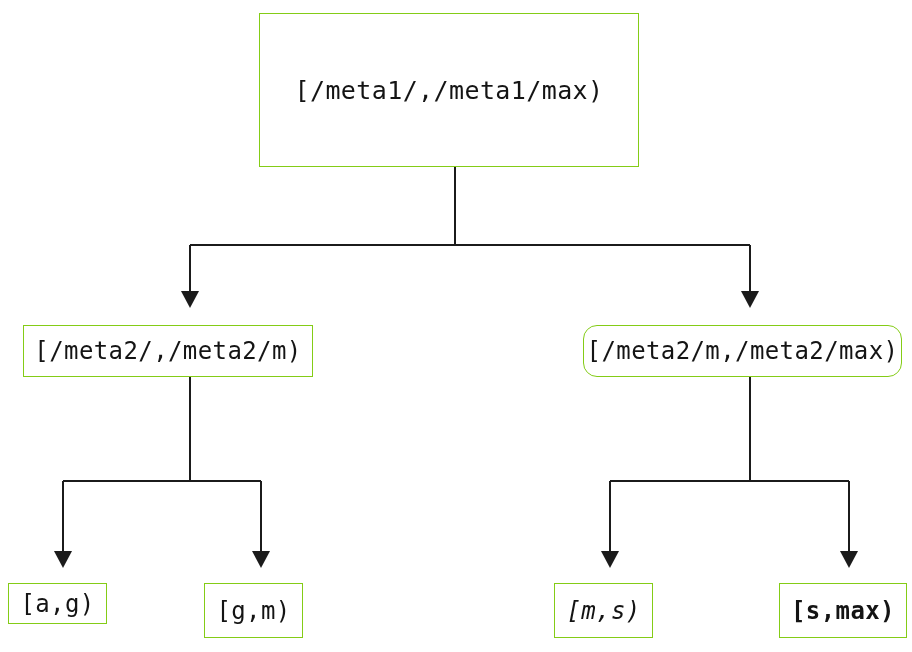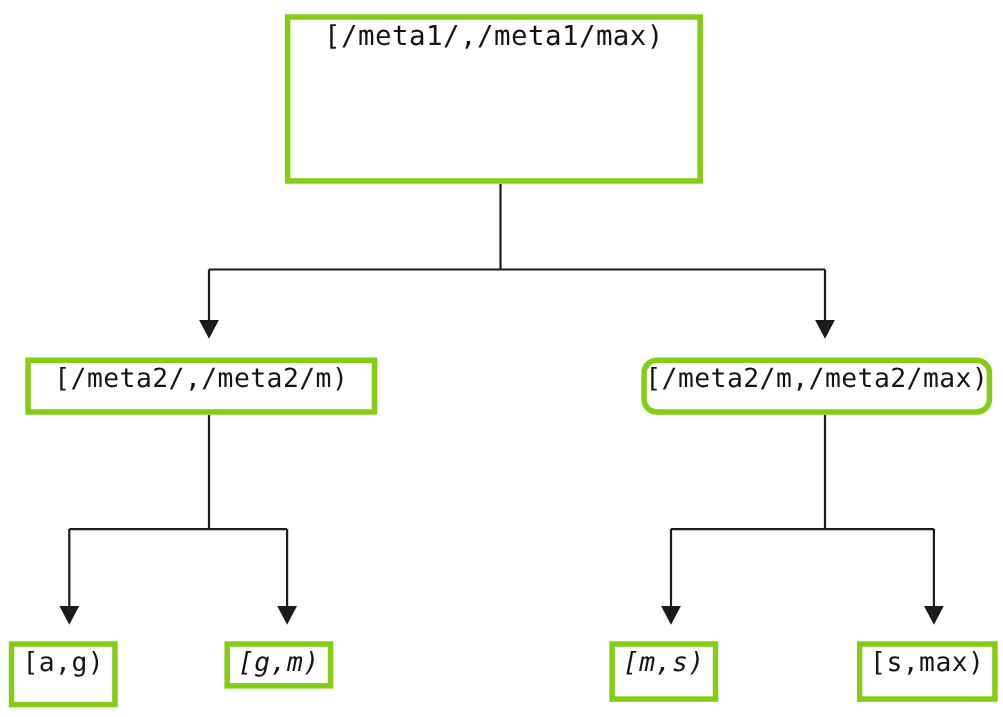--- a/index.html
+++ b/index.html
@@ -19,37 +19,38 @@
     position: absolute;
     left: 0;
     top: 0;
     width: 912px;
     height: 652px;
     z-index: 1;
   }
   .node {
     position: absolute;
     box-sizing: border-box;
-    border: 5px solid #84cc16;
+    border: 1px solid #84cc16;
     background: #ffffff;
     display: flex;
+    align-items: center;
     justify-content: center;
     color: #141414;
     font-size: 24px;
     letter-spacing: 0.4px;
     white-space: nowrap;
     z-index: 2;
   }
   .node-root   { left: 259px; top: 13px;  width: 380px; height: 154px; font-size: 25px; }
-  .node-l2a    { left: 23px;  top: 325px; width: 320px; height: 52px; }
+  .node-l2a    { left: 23px;  top: 325px; width: 290px; height: 52px; }
   .node-l2b    { left: 583px; top: 325px; width: 319px; height: 52px; border-radius: 14px; }
-  .node-leaf1  { left: 8px;   top: 583px; width: 99px;  height: 60px; }
-  .node-leaf2  { left: 204px; top: 583px; width: 99px;  height: 43px; font-style: italic; }
+  .node-leaf1  { left: 8px;   top: 583px; width: 99px;  height: 41px; }
+  .node-leaf2  { left: 204px; top: 583px; width: 99px;  height: 55px; }
   .node-leaf3  { left: 554px; top: 583px; width: 99px;  height: 55px; font-style: italic; }
-  .node-leaf4  { left: 779px; top: 583px; width: 128px; height: 55px; }
+  .node-leaf4  { left: 779px; top: 583px; width: 128px; height: 55px; font-weight: bold; }
 </style>
 </head>
 <body>
 
 <div class="canvas">
 
   <svg class="connectors" viewBox="0 0 912 652" xmlns="http://www.w3.org/2000/svg">
     <g stroke="#1b1b1b" stroke-width="2" fill="none">
 
       <path d="M455,167 L455,245"></path>

